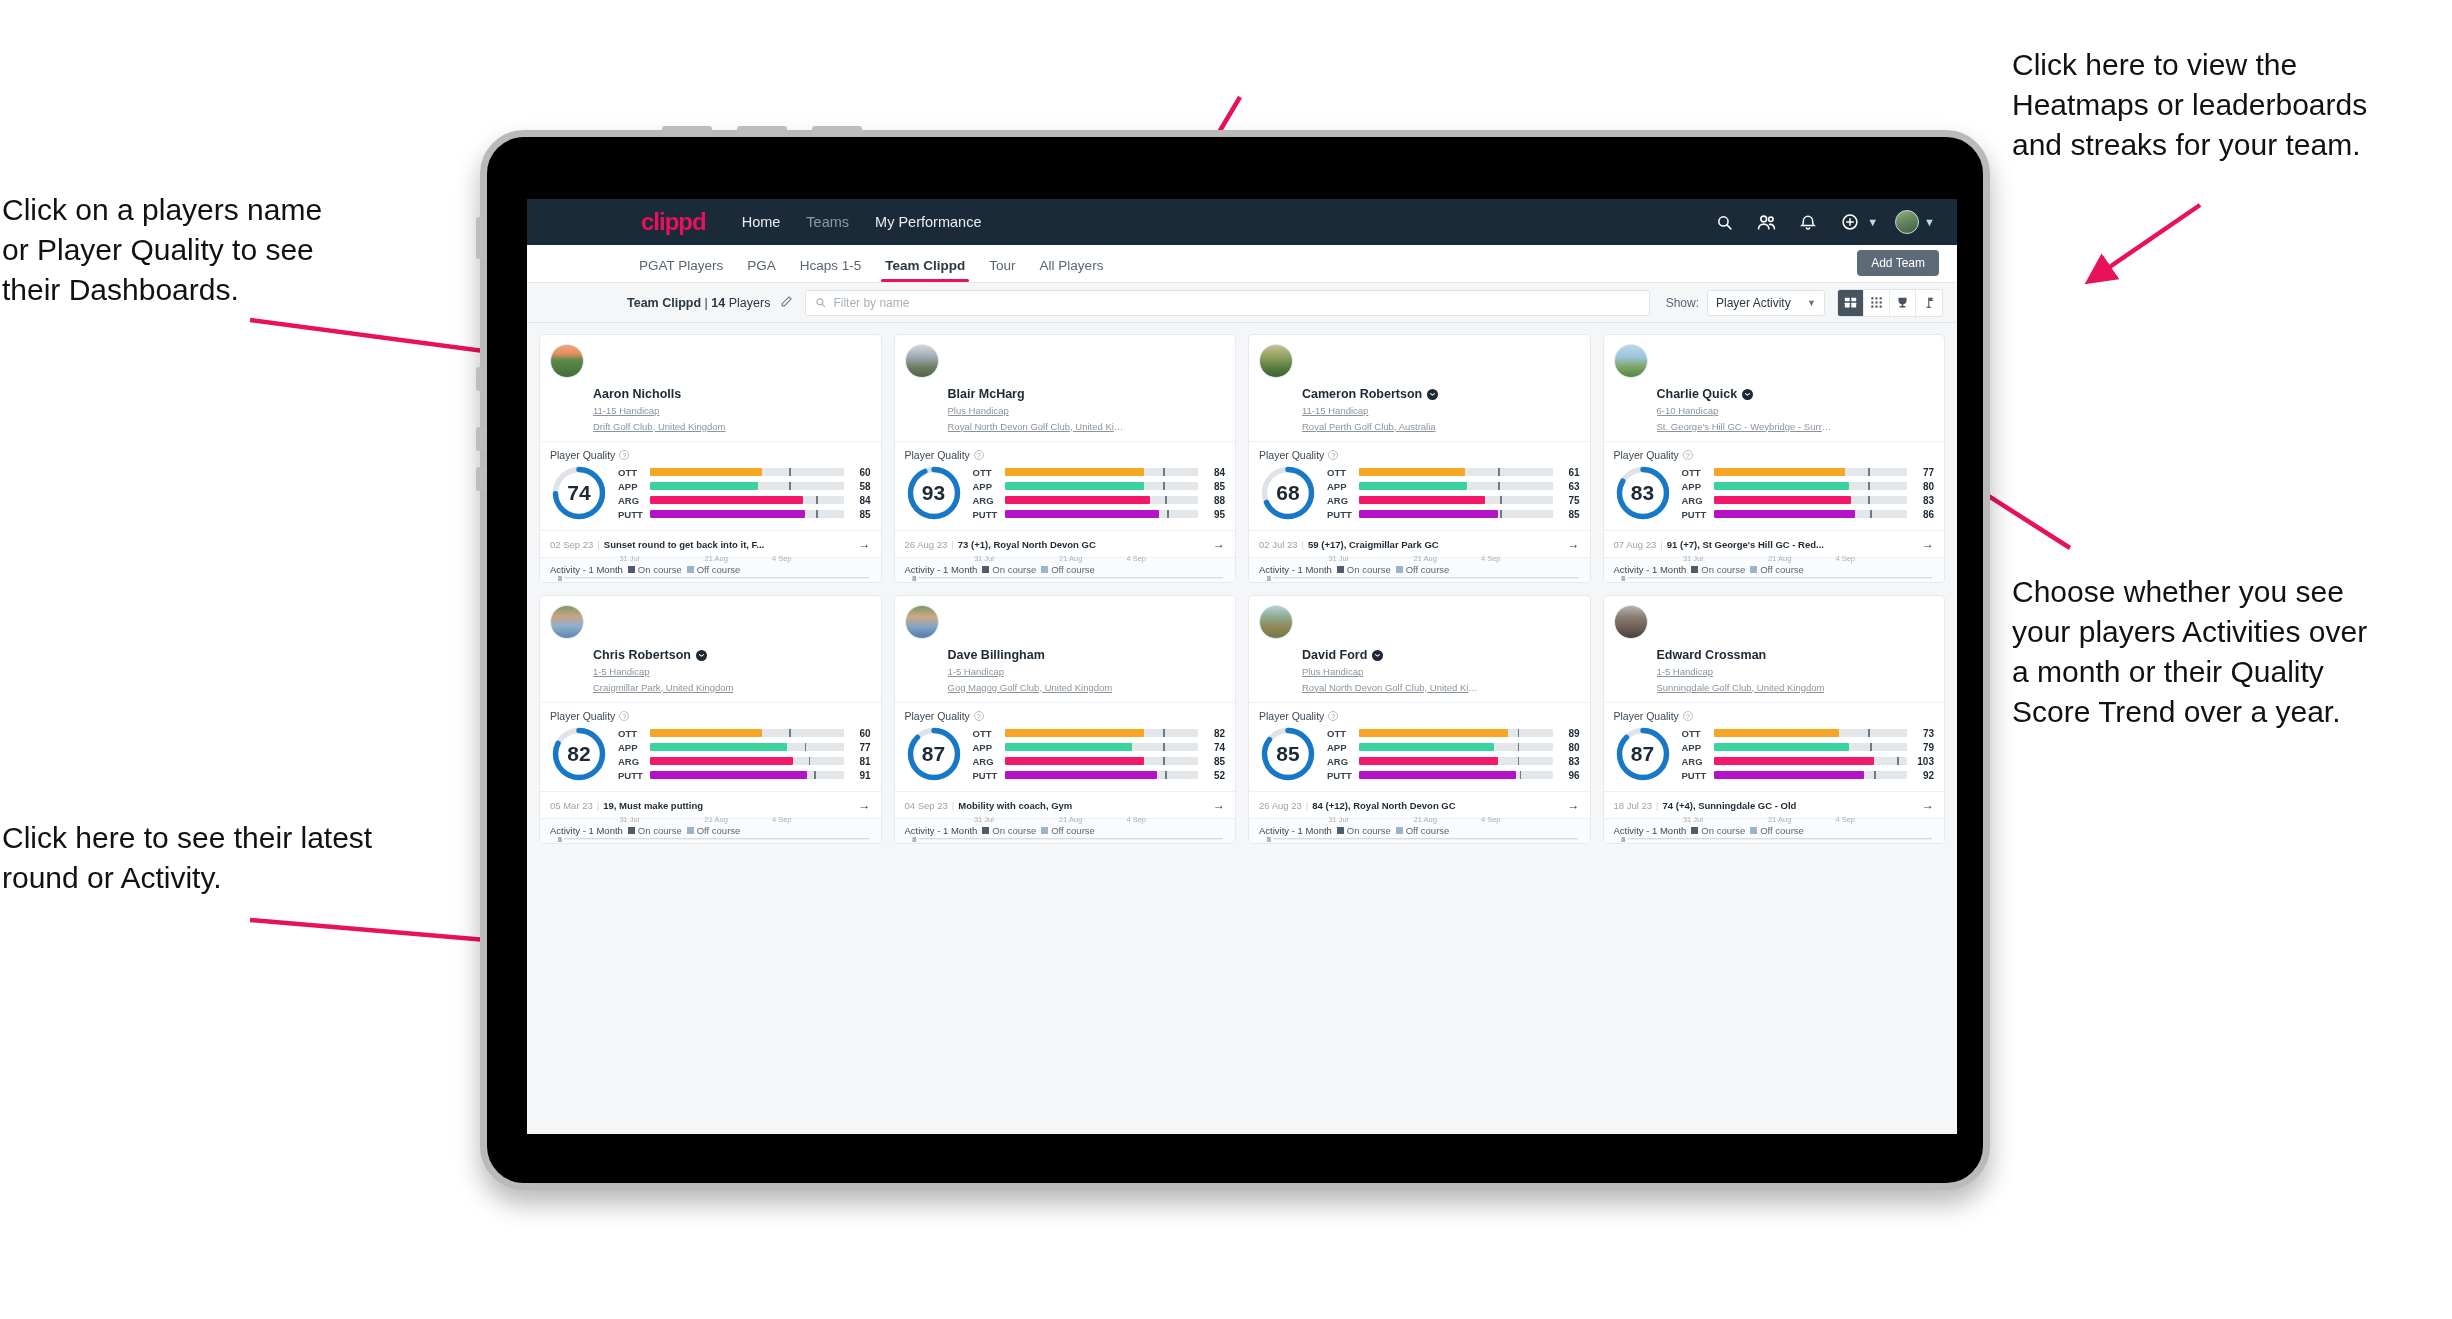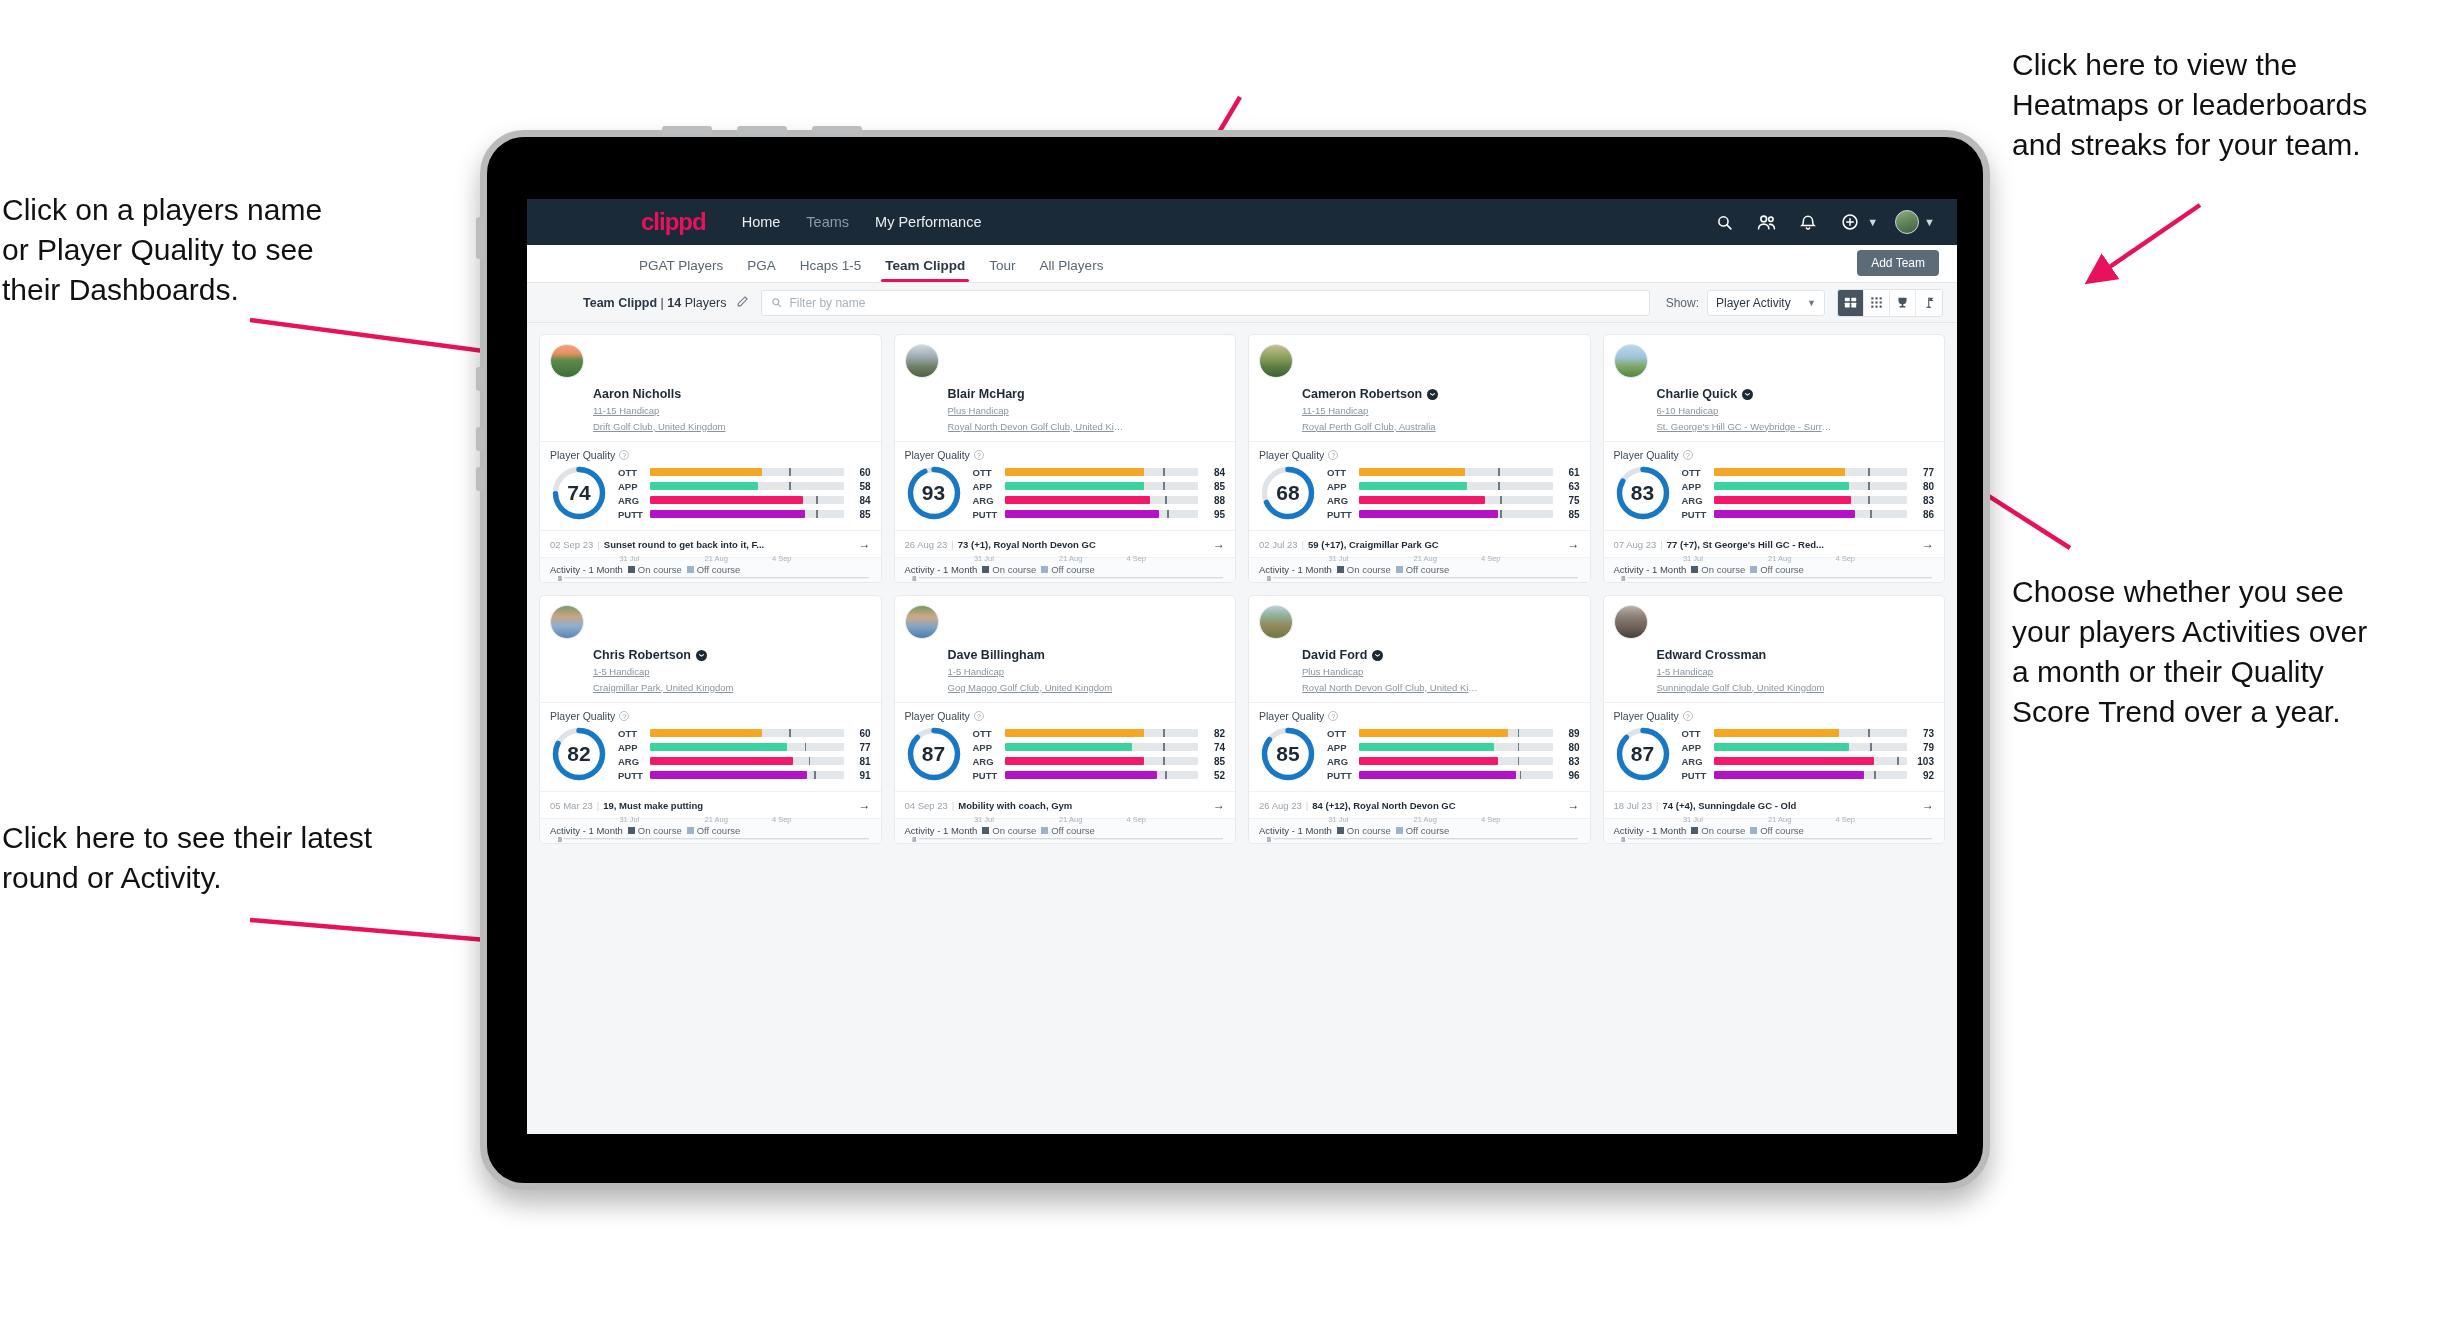--- a/index.html
+++ b/index.html
@@ -59,21 +59,21 @@
             display:flex; align-items:flex-end; padding-left:100px; position:relative; }
   .tab { font-size:13.5px; color:#5a6672; padding:0 12px 9px 12px; position:relative; }
   .tab.active { color:#2b3742; font-weight:600; }
   .tab.active::after { content:""; position:absolute; left:8px; right:8px; bottom:0;
                        height:3px; background:#e8115b; border-radius:2px; }
   #addteam { position:absolute; right:18px; bottom:6px; background:#5d6b78; color:#fff;
              font-size:12px; padding:6px 14px; border-radius:4px; }
 
   
   #filterbar { height:40px; background:#f4f6f8; border-bottom:1px solid #e3e7ea;
-               display:flex; align-items:center; padding:0 14px 0 56px; }
+               display:flex; align-items:center; padding:0 14px 0 100px; }
   #teamlabel { font-size:12.5px; color:#2b3742; white-space:nowrap; }
   #teamlabel b { font-weight:700; }
   #pencil { margin:0 12px 0 10px; color:#6b7883; }
   #searchbox { flex:1; height:26px; background:#fff; border:1px solid #dfe4e8;
                border-radius:3px; display:flex; align-items:center; padding:0 9px; }
   #searchbox span.ph { color:#a8b1b9; font-size:12px; margin-left:7px; }
   #showlabel { font-size:12px; color:#5a6672; margin:0 8px 0 16px; }
   #showsel { width:118px; height:26px; background:#fff; border:1px solid #dfe4e8;
              border-radius:3px; display:flex; align-items:center; justify-content:space-between;
              padding:0 8px; font-size:12px; color:#2b3742; }
@@ -731,21 +731,21 @@
                       <div class="mtick" style="left:81%"></div>
                     </div>
                     <div class="mval">86</div>
                   </div>
                 </div>
               </div>
             </div>
             <div class="c-round">
               <span class="r-date">07 Aug 23</span>
               <span class="r-sep">|</span>
-              <span class="r-txt">77 (+7), St George's Hill GC - Red...</span>
+              <span class="r-txt">91 (+7), St George's Hill GC - Red...</span>
               <span class="r-arrow">→</span>
             </div>
             <div class="c-act">
               <div class="a-head">
                 <span>Activity - 1 Month</span>
                 <span class="lg">
                   <i class="sw on"></i>
                   <span>On course</span>
                 </span>
                 <span class="lg">

